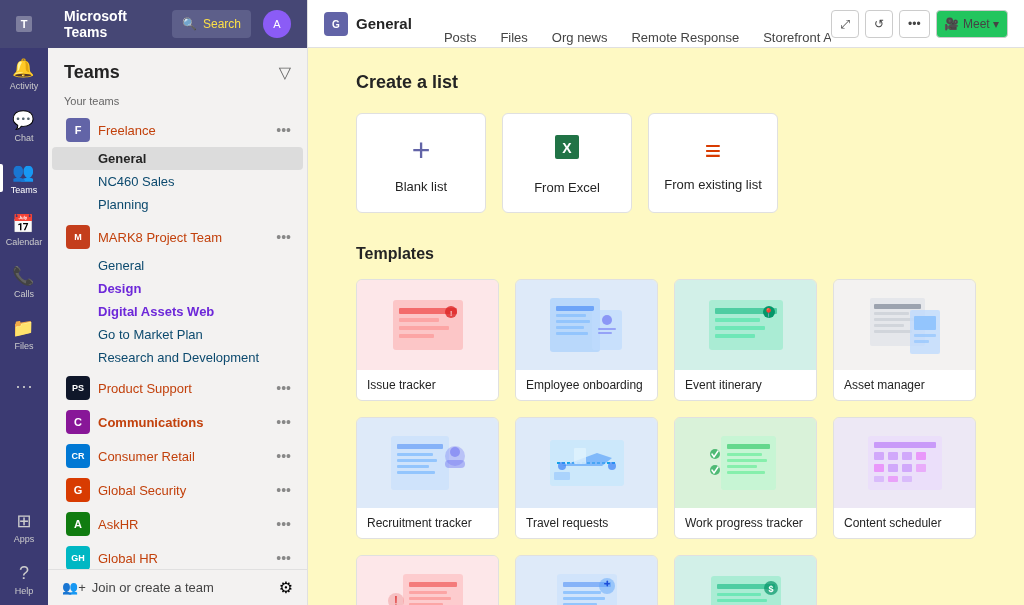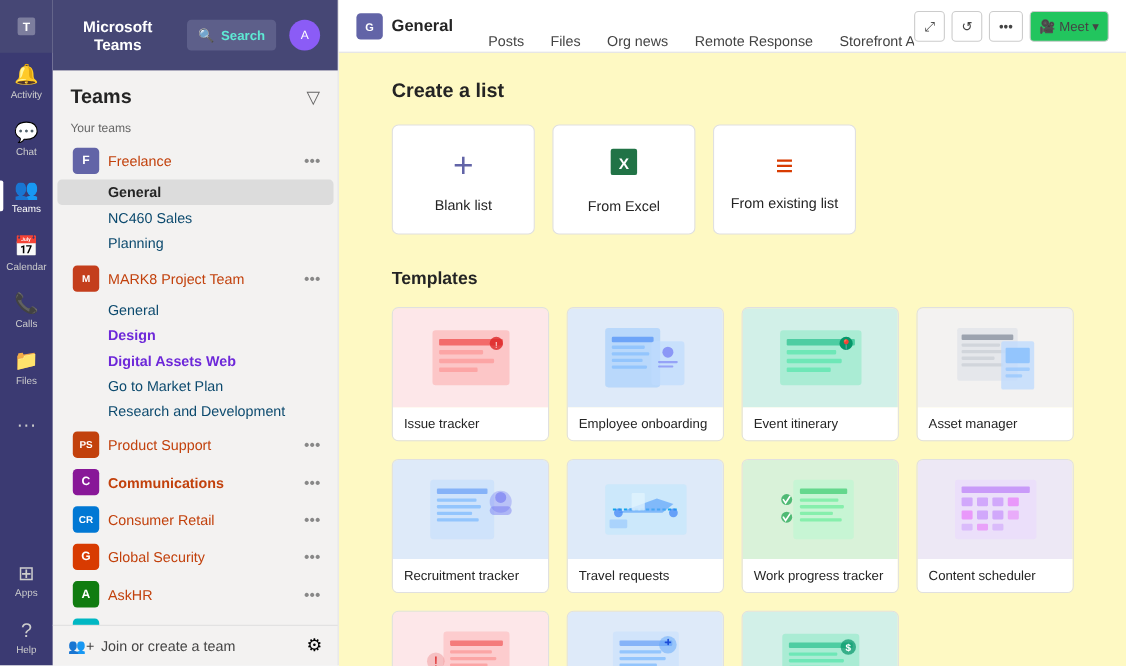--- a/index.html
+++ b/index.html
@@ -367,25 +367,25 @@
     <span style="font-size:9px">Apps</span>
   </div>
   <div class="nav-item">
     <span class="nav-icon">?</span>
     <span style="font-size:9px">Help</span>
   </div>
 </div>
 
 <div class="teams-sidebar">
   <div style="background:#464775; padding:0 0 0 0;">
-    <div class="top-bar" style="background:#464775; height:64px;text-align:center;">
+    <div class="top-bar" style="background:#464775; height:48px;">
       <span style="color:white;font-size:14px;font-weight:600;">Microsoft Teams</span>
       <div class="search-box" style="margin-left:8px;">
         <span style="color:#ccc;font-size:12px;">🔍</span>
-        <span style="color:#5eead4;font-size:12px;font-weight:bold;">Search</span>
+        <span style="color:#fde047;font-size:12px;">Search</span>
       </div>
       <div class="top-bar-right">
         <div class="top-avatar">A</div>
       </div>
     </div>
   </div>
   <div class="sidebar-header">
     <span class="sidebar-title">Teams</span>
     <span class="sidebar-filter">▽</span>
   </div>
@@ -411,21 +411,21 @@
         <span class="team-more team-more-visible nav-dots">•••</span>
       </div>
       <div class="channel-item">General</div>
       <div class="channel-item colored">Design</div>
       <div class="channel-item colored">Digital Assets Web</div>
       <div class="channel-item">Go to Market Plan</div>
       <div class="channel-item">Research and Development</div>
     </div>
 
     <div class="team-item">
-      <div class="team-avatar" style="background:#c2410c;font-size:9px;">PS</div>
+      <div class="team-avatar" style="background:#0f172a;font-size:9px;">PS</div>
       <span class="team-name">Product Support</span>
       <span class="team-more team-more-visible nav-dots">•••</span>
     </div>
     <div class="team-item">
       <div class="team-avatar" style="background:#881798;">C</div>
       <span class="team-name" style="font-weight:600;">Communications</span>
       <span class="team-more team-more-visible nav-dots">•••</span>
     </div>
     <div class="team-item">
       <div class="team-avatar" style="background:#0078d4;font-size:9px;">CR</div>

